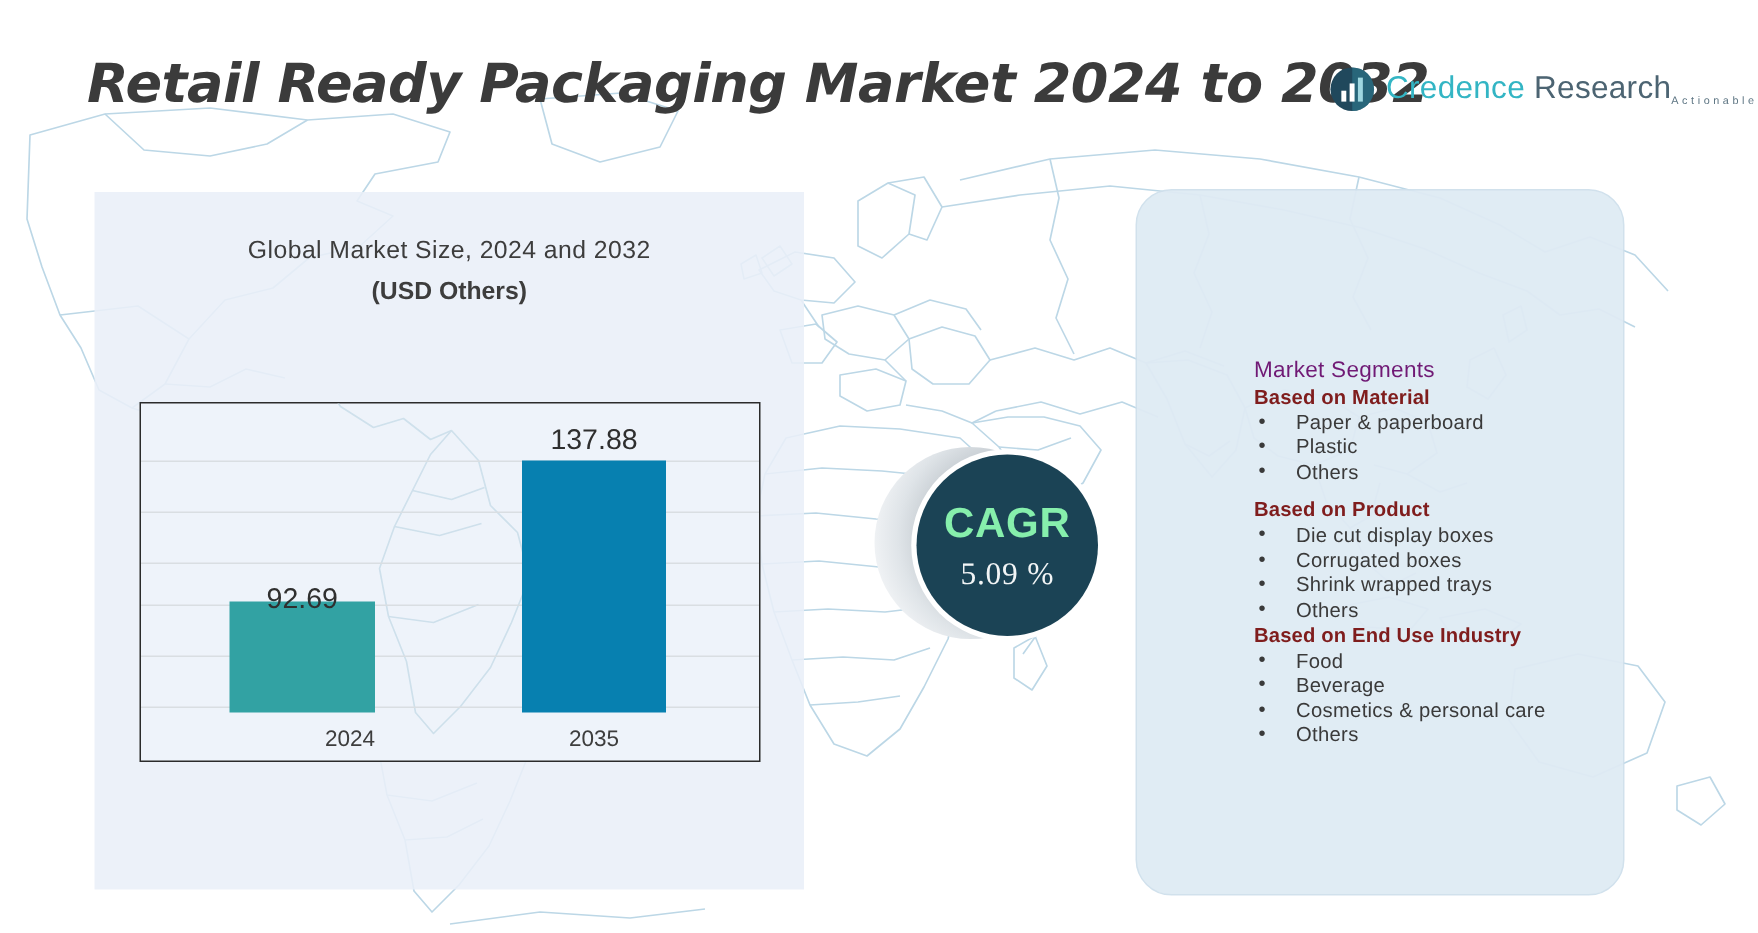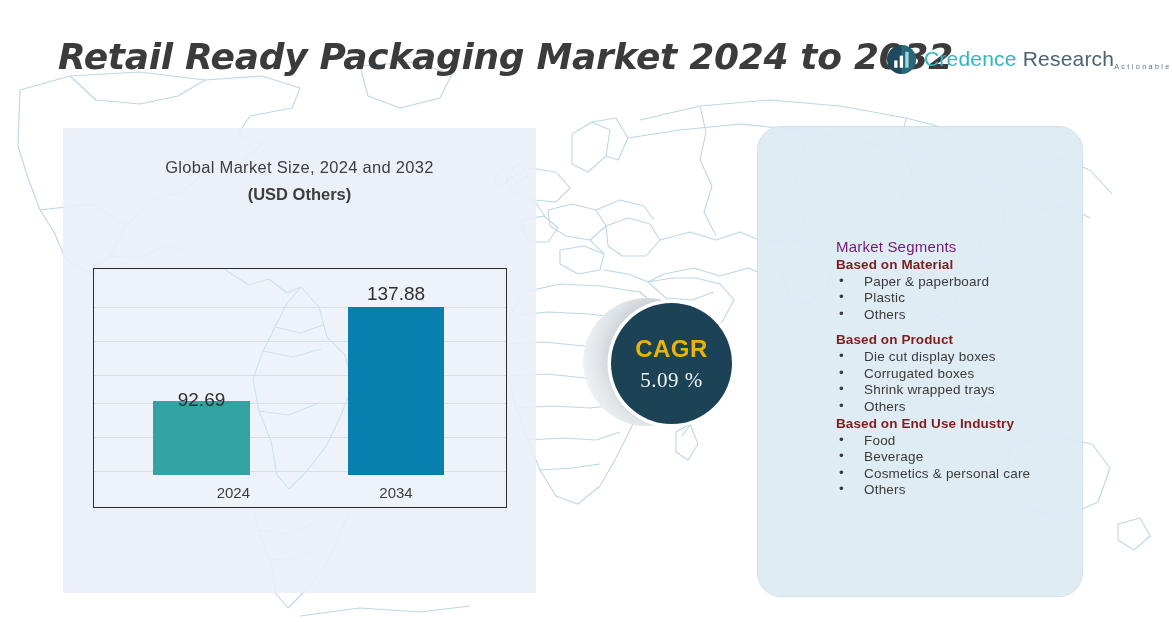--- a/index.html
+++ b/index.html
@@ -164,22 +164,22 @@
     height: 121px;
     border-radius: 50%;
     background: #1b4355;
     display: flex;
     flex-direction: column;
     align-items: center;
     justify-content: center;
     box-shadow: 0 0 0 3.5px #ffffff;
   }
   #cagr-label {
-    color: #eab308;
-    font-size: 24px;
+    color: #86efac;
+    font-size: 28px;
     font-weight: bold;
     letter-spacing: 0.5px;
     line-height: 1;
   }
   #cagr-value {
     color: #f2f5f6;
     font-size: 21px;
     margin-top: 9px;
     line-height: 1;
     letter-spacing: 0.5px;
@@ -386,21 +386,21 @@
     <div class="gridline" style="top:168px"></div>
     <div class="gridline" style="top:202px"></div>
 
     <div class="bar" style="left: 59px; width: 97px; height: 74px; background: rgb(50, 162, 163);"></div>
     <div class="bar" style="left: 254px; width: 96px; height: 168px; background: rgb(7, 128, 176);"></div>
 
     <div class="bar-value" style="left:59px; width:97px; bottom:96px;margin-top:19px;">92.69</div>
     <div class="bar-value" style="left:254px; width:96px; bottom:202px;">137.88</div>
 
     <div class="bar-label" style="left:59px; width:97px;text-align:right;">2024</div>
-    <div class="bar-label" style="left:254px; width:96px;">2034</div>
+    <div class="bar-label" style="left:254px; width:96px;">2035</div>
   </div>
 
   <div id="cagr-shadow"></div>
   <div id="cagr-circle">
     <div id="cagr-label">CAGR</div>
     <div id="cagr-value">5.09 %</div>
   </div>
 
   <div id="right-panel"></div>
   <div id="segments">

